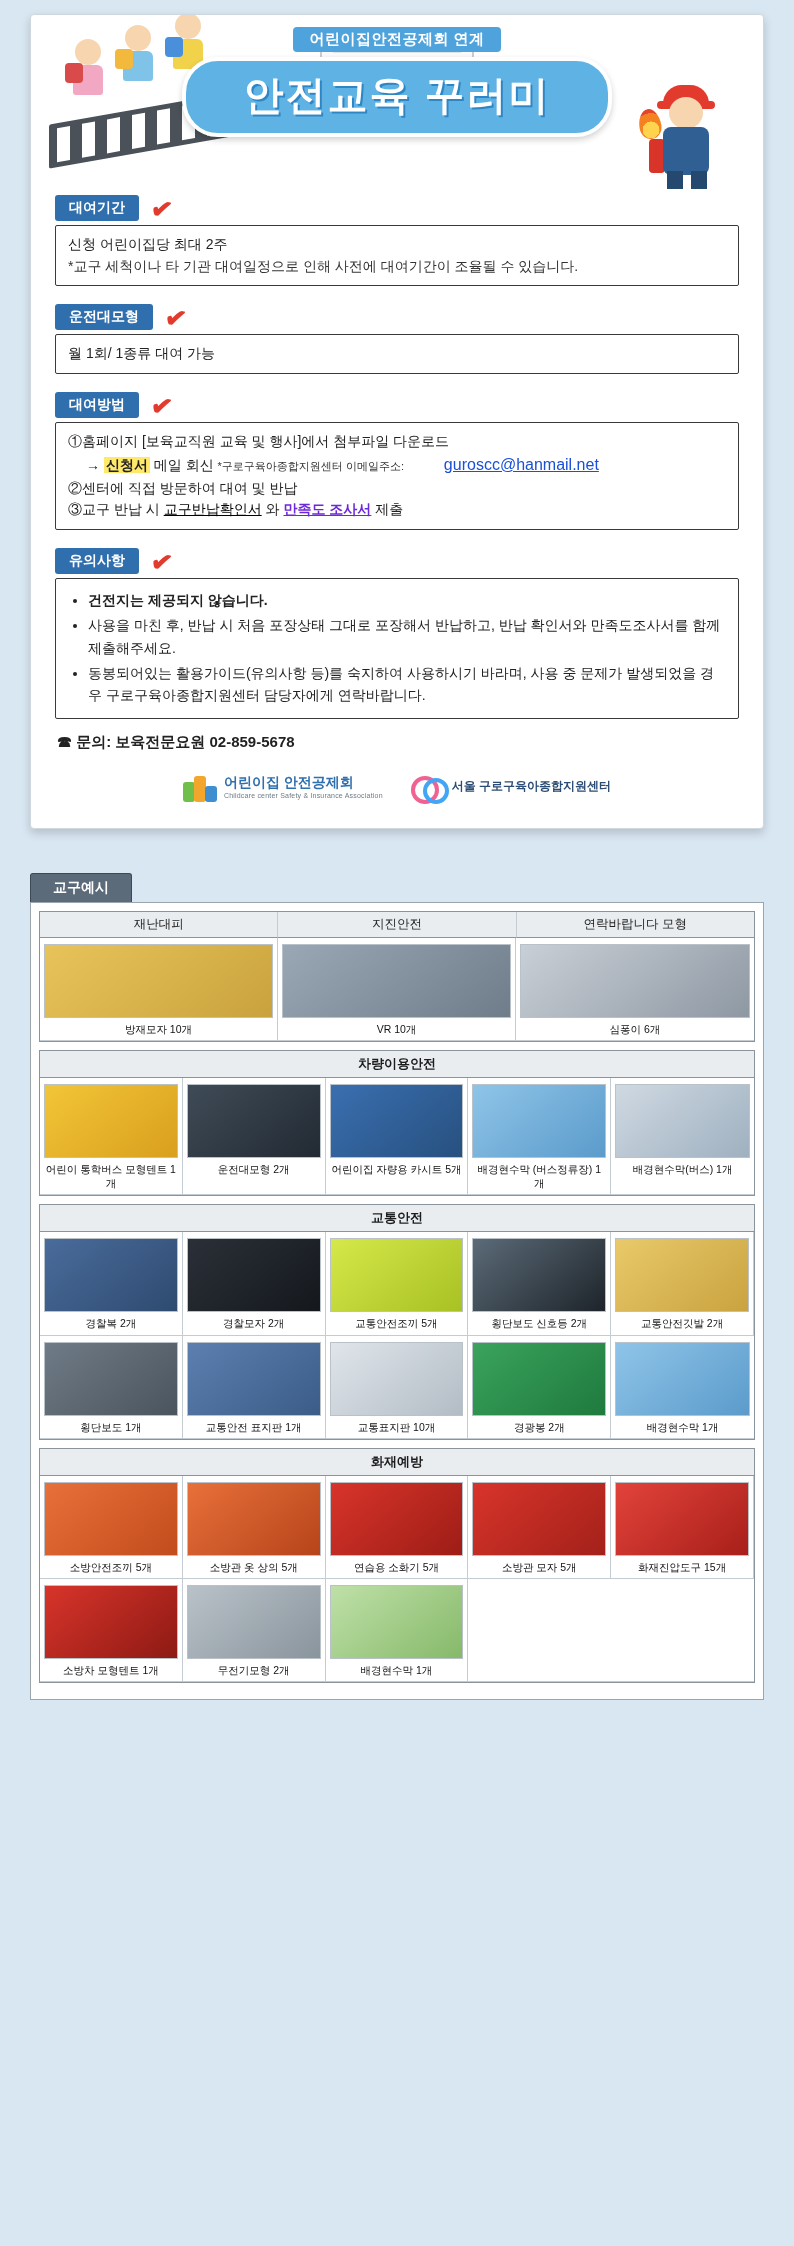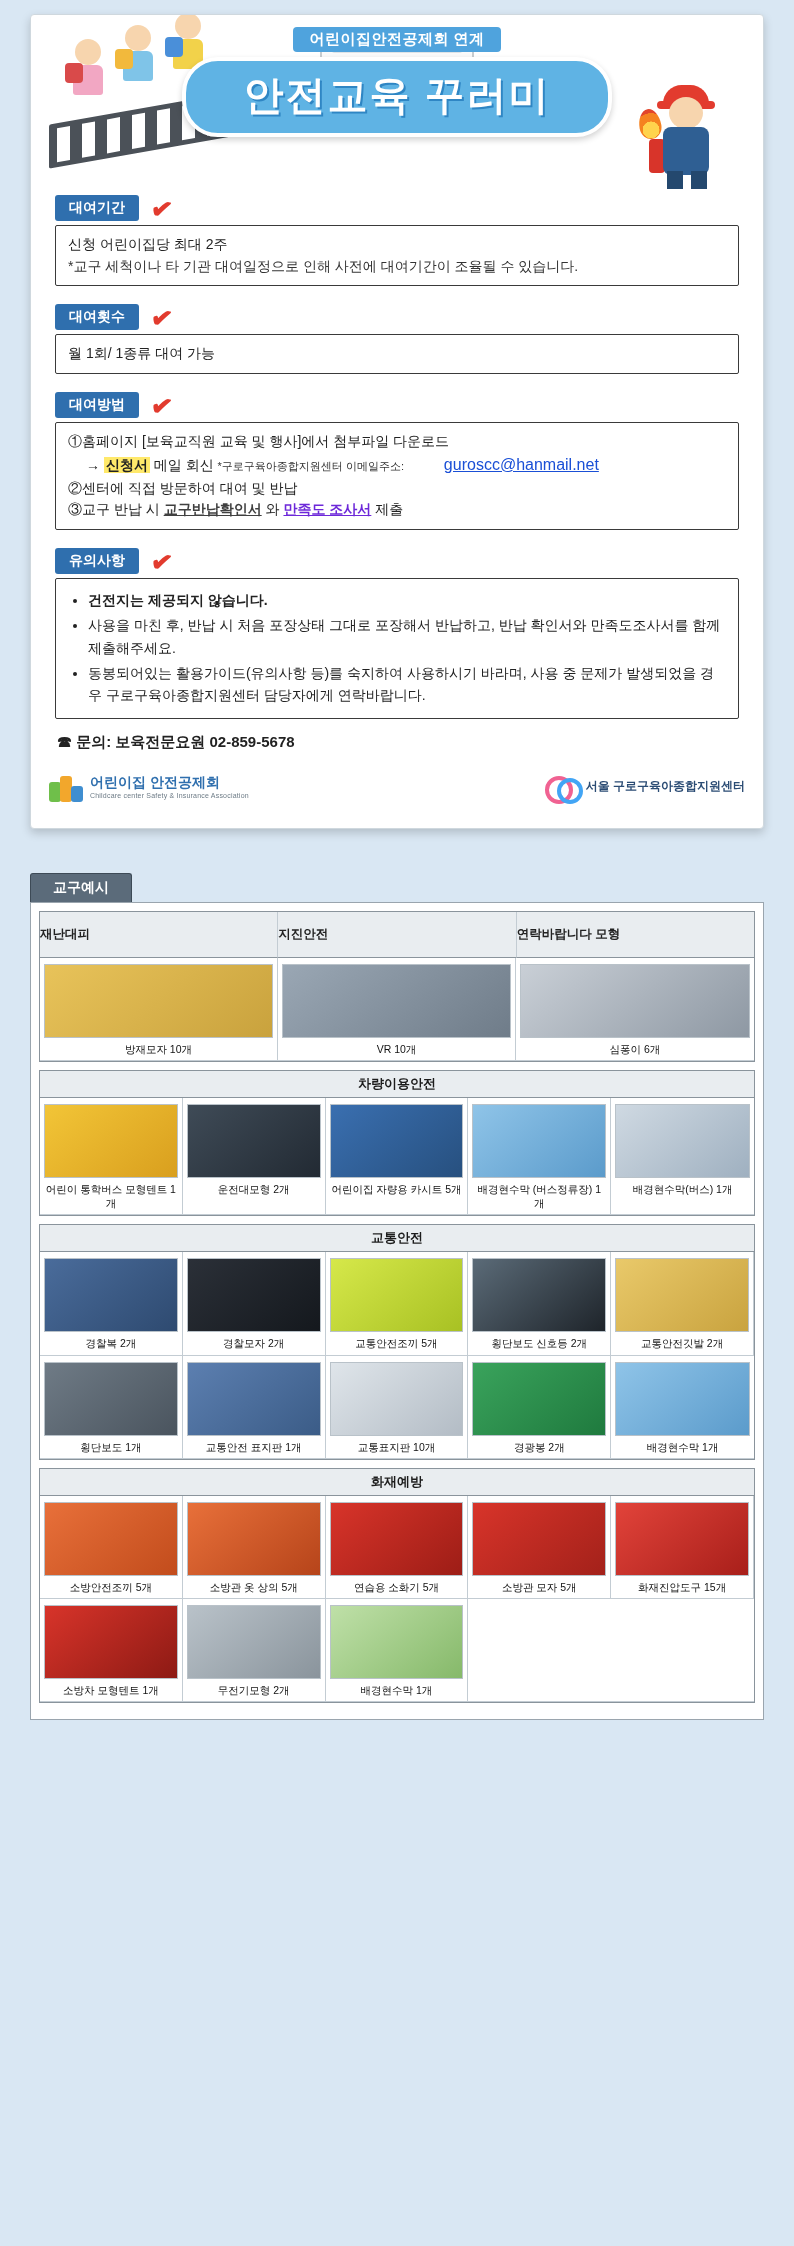--- a/index.html
+++ b/index.html
@@ -92,31 +92,31 @@
   .check{
     display:inline-block;margin-left:8px;color:#e23b2e;font-size:26px;font-weight:bold;
     transform:rotate(8deg);vertical-align:-6px;line-height:18px;
   }
   .box{
     border:1px solid #3a3a3a;border-radius:2px;margin-top:4px;padding:8px 12px;background:#fff;
   }
   .box p{margin:0;font-size:14px;line-height:1.55;}
   .small{font-size:11px;color:#333;}
   .hl-y{background:#ffe96b;padding:0 2px;font-weight:bold;}
-  .u-blue{color:#404040;font-weight:bold;text-decoration:underline;text-align:right;}
+  .u-blue{color:#000000;font-weight:normal;text-decoration:underline;text-align:right;}
   .u-red{color:#6d28d9;font-weight:bold;text-decoration:underline;}
   .mail{color:#1a4fd6;text-decoration:underline;font-size:16px;margin-left:36px;}
   .arrow{font-size:14px;}
   ul.notes{margin:2px 0 0 0;padding-left:20px;}
   ul.notes li{font-size:14px;line-height:1.6;margin-bottom:3px;}
   .bold-red{font-weight:bold;}
   .tel{margin:14px 0 0 8px;font-size:15px;font-weight:bold;}
 
   .footer-logos{
-    margin-top:20px;display:flex;align-items:center;justify-content:space-between;gap:28px;
+    margin-top:20px;display:flex;align-items:center;justify-content:center;gap:28px;
   }
   .logo1{display:flex;align-items:center;gap:7px;}
   .logo-mark{width:34px;height:30px;position:relative;}
   .lm-a{position:absolute;left:0;bottom:0;width:12px;height:20px;background:#6fbf4a;border-radius:3px;}
   .lm-b{position:absolute;left:11px;bottom:0;width:12px;height:26px;background:#f2a72c;border-radius:3px;}
   .lm-c{position:absolute;left:22px;bottom:0;width:12px;height:16px;background:#3f8ed0;border-radius:3px;}
   .logo1-text b{display:block;font-size:14px;color:#2f6fae;}
   .logo1-text span{display:block;font-size:7px;color:#6d7b86;letter-spacing:.2px;}
   .logo2{display:flex;align-items:center;gap:7px;}
   .logo2-mark{width:34px;height:26px;position:relative;}
@@ -146,22 +146,22 @@
   .cell:last-child{border-right:none;}
   .g3 .cell{width:33.3333%;}
   .g5 .cell{width:20%;}
   .thumb{
     width:100%;height:74px;border:1px solid #b9c2c9;box-sizing:border-box;
     margin-bottom:4px;background-size:cover;background-position:center;
   }
   .cap{font-size:10.5px;line-height:1.35;color:#111;}
   .subhdr{display:flex;}
   .subhdr div{
-    width:33.3333%;font-size:12.5px;font-weight:bold;
-    background:#e9edf0;border-right:1px solid #c3ccd3;border-bottom:1px solid #8a949c;padding:14px 0;
+    width:33.3333%;text-align:center;font-size:12.5px;font-weight:normal;
+    background:#e9edf0;border-right:1px solid #c3ccd3;border-bottom:1px solid #8a949c;padding:4px 0;
   }
   .subhdr div:last-child{border-right:none;}
 </style>
 </head>
 <body>
 
 <div class="page">
 
   <div class="poster-wrap">
 
@@ -218,21 +218,21 @@
     <div class="sec">
       <span class="sec-head">대여기간</span>
       <span class="check">✔</span>
       <div class="box">
         <p>신청 어린이집당 최대 2주</p>
         <p class="small">*교구 세척이나 타 기관 대여일정으로 인해 사전에 대여기간이 조율될 수 있습니다.</p>
       </div>
     </div>
 
     <div class="sec">
-      <span class="sec-head">대여횟수</span>
+      <span class="sec-head">운전대모형</span>
       <span class="check">✔</span>
       <div class="box">
         <p>월 1회/ 1종류 대여 가능</p>
       </div>
     </div>
 
     <div class="sec">
       <span class="sec-head">대여방법</span>
       <span class="check">✔</span>
       <div class="box">

